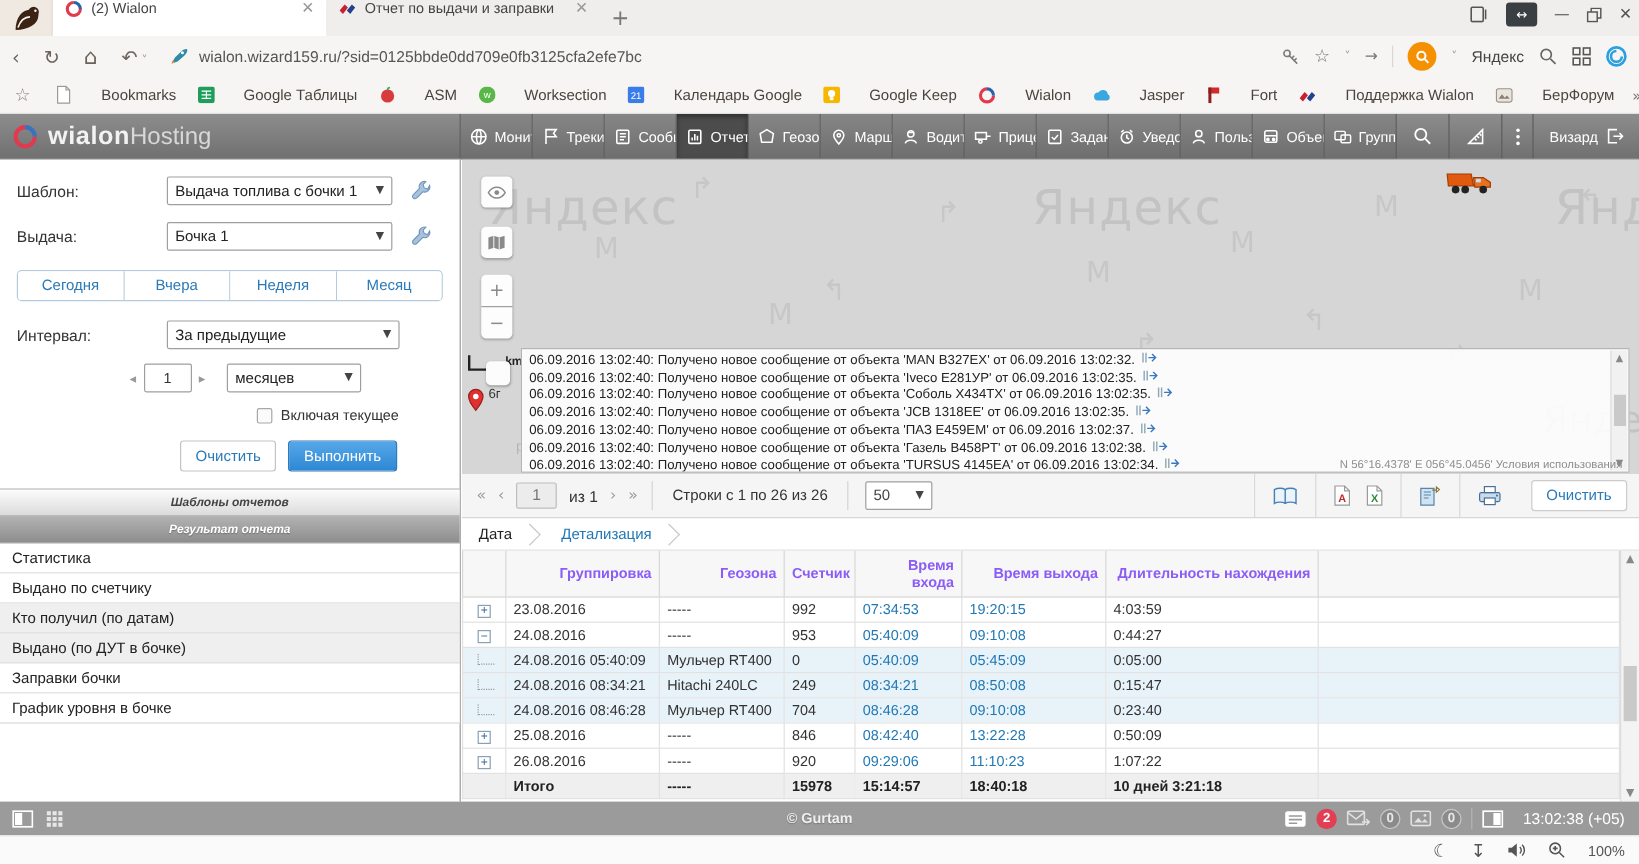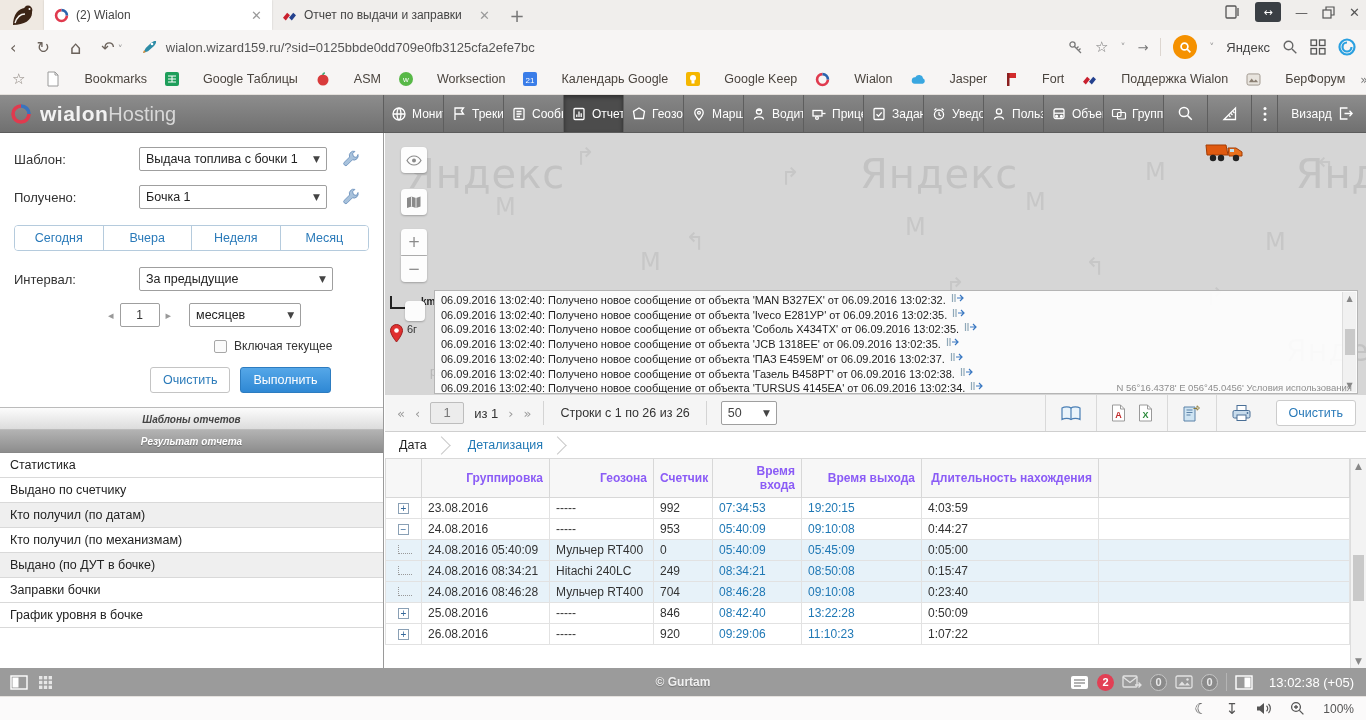--- a/index.html
+++ b/index.html
@@ -3,21 +3,21 @@
 <meta charset="utf-8">
 <style>
   * { margin:0; padding:0; box-sizing:border-box; }
   html,body { width:1366px; height:720px; overflow:hidden; font-family:"Liberation Sans",sans-serif; background:#fff; }
   .glyph { font-family:"DejaVu Sans",sans-serif; }
   svg { display:block; }
 
   
   .tabstrip { position:absolute; top:0; left:0; right:0; height:30px; background:#f0eeec; display:flex; align-items:stretch; }
   .uclogo { width:44px; display:flex; align-items:center; justify-content:center; background:#efe9e2; }
-  .btab { display:flex; align-items:center; gap:7px; padding:0 10px; width:228px; font-size:12px; color:#444; }
+  .btab { display:flex; gap:7px; padding:0 10px; width:228px; font-size:12px; color:#444; }
   .btab.active { background:#fff; box-shadow:0 0 2px rgba(0,0,0,.15); }
   .btab .ttl { flex:1; overflow:hidden; white-space:nowrap; }
   .tclose { color:#9a9a9a; font-size:13px; cursor:default; }
   .newtab { width:34px; display:flex; align-items:center; justify-content:center; color:#777; font-size:18px; }
   .wincontrols { position:absolute; right:6px; top:2px; display:flex; align-items:center; gap:14px; color:#555; font-size:13px; }
   .boost { background:#3a3f44; color:#fff; width:26px; height:20px; border-radius:3px; display:flex; align-items:center; justify-content:center; font-size:11px; }
 
   .addrbar { position:absolute; top:30px; left:0; right:0; height:34px; background:#f7f5f4; display:flex; align-items:center; font-size:13px; color:#5f564f; }
   .abtn { padding:0 10px; font-size:16px; color:#6b625b; }
   .urlbox { display:flex; align-items:center; gap:7px; margin-left:8px; flex:1; font-size:13px; color:#555; }
@@ -531,21 +531,21 @@
         <span>Выдача топлива с бочки 1</span>
         <span class="car glyph">▼</span>
       </div>
     <span class="wrench">
         <svg width="20" height="20" viewBox="0 0 20 20">
           <path d="M17 5.5a4.3 4.3 0 0 1-5.6 5.3l-5 5a2 2 0 1 1-2.8-2.8l5-5A4.3 4.3 0 0 1 13.9 2.4l-2.3 2.3.9 2.9 2.9.9z" fill="#a8c2dc" stroke="#6e93bd" stroke-width=".9"></path>
         </svg>
       </span>
   </div>
   <div class="frow">
-    <label>Получено:</label>
+    <label>Выдача:</label>
     <div class="sel">
         <span>Бочка 1</span>
         <span class="car glyph">▼</span>
       </div>
     <span class="wrench">
         <svg width="20" height="20" viewBox="0 0 20 20">
           <path d="M17 5.5a4.3 4.3 0 0 1-5.6 5.3l-5 5a2 2 0 1 1-2.8-2.8l5-5A4.3 4.3 0 0 1 13.9 2.4l-2.3 2.3.9 2.9 2.9.9z" fill="#a8c2dc" stroke="#6e93bd" stroke-width=".9"></path>
         </svg>
       </span>
   </div>
@@ -580,21 +580,20 @@
     <button class="btn-clear">Очистить</button>
     <button class="btn-exec">Выполнить</button>
   </div>
   <div class="sechdr light">Шаблоны отчетов</div>
   <div class="sechdr dark">Результат отчета</div>
   <div class="rlist">
 
   <div class="ritem">Статистика</div>
       <div class="ritem">Выдано по счетчику</div>
       <div class="ritem shade">Кто получил (по датам)</div>
-      <div class="ritem">Кто получил (по механизмам)</div>
       <div class="ritem shade">Выдано (по ДУТ в бочке)</div>
       <div class="ritem">Заправки бочки</div>
       <div class="ritem">График уровня в бочке</div>
     </div>
 </div>
 
 <div class="right">
 
   <div class="map">
     <div id="mappattern">
@@ -897,20 +896,30 @@
           <tr class="plus">
             <td style="text-align:center;"><span class="exp"></span></td>
             <td>26.08.2016</td>
             <td>-----</td>
             <td>920</td>
             <td class="c-time">09:29:06</td>
             <td class="c-time">11:10:23</td>
             <td>1:07:22</td>
             <td></td>
           </tr>
+          <tr class="total">
+            <td style="text-align:center;"><span class="exp"></span></td>
+            <td>Итого</td>
+            <td>-----</td>
+            <td>15978</td>
+            <td class="c-time">15:14:57</td>
+            <td class="c-time">18:40:18</td>
+            <td>10 дней 3:21:18</td>
+            <td></td>
+          </tr>
         </tbody>
     </table>
     <div class="tsb">
         <span class="glyph">▲</span>
         <span class="thumb"></span>
         <span class="glyph">▼</span>
       </div>
   </div>
 </div>
 

